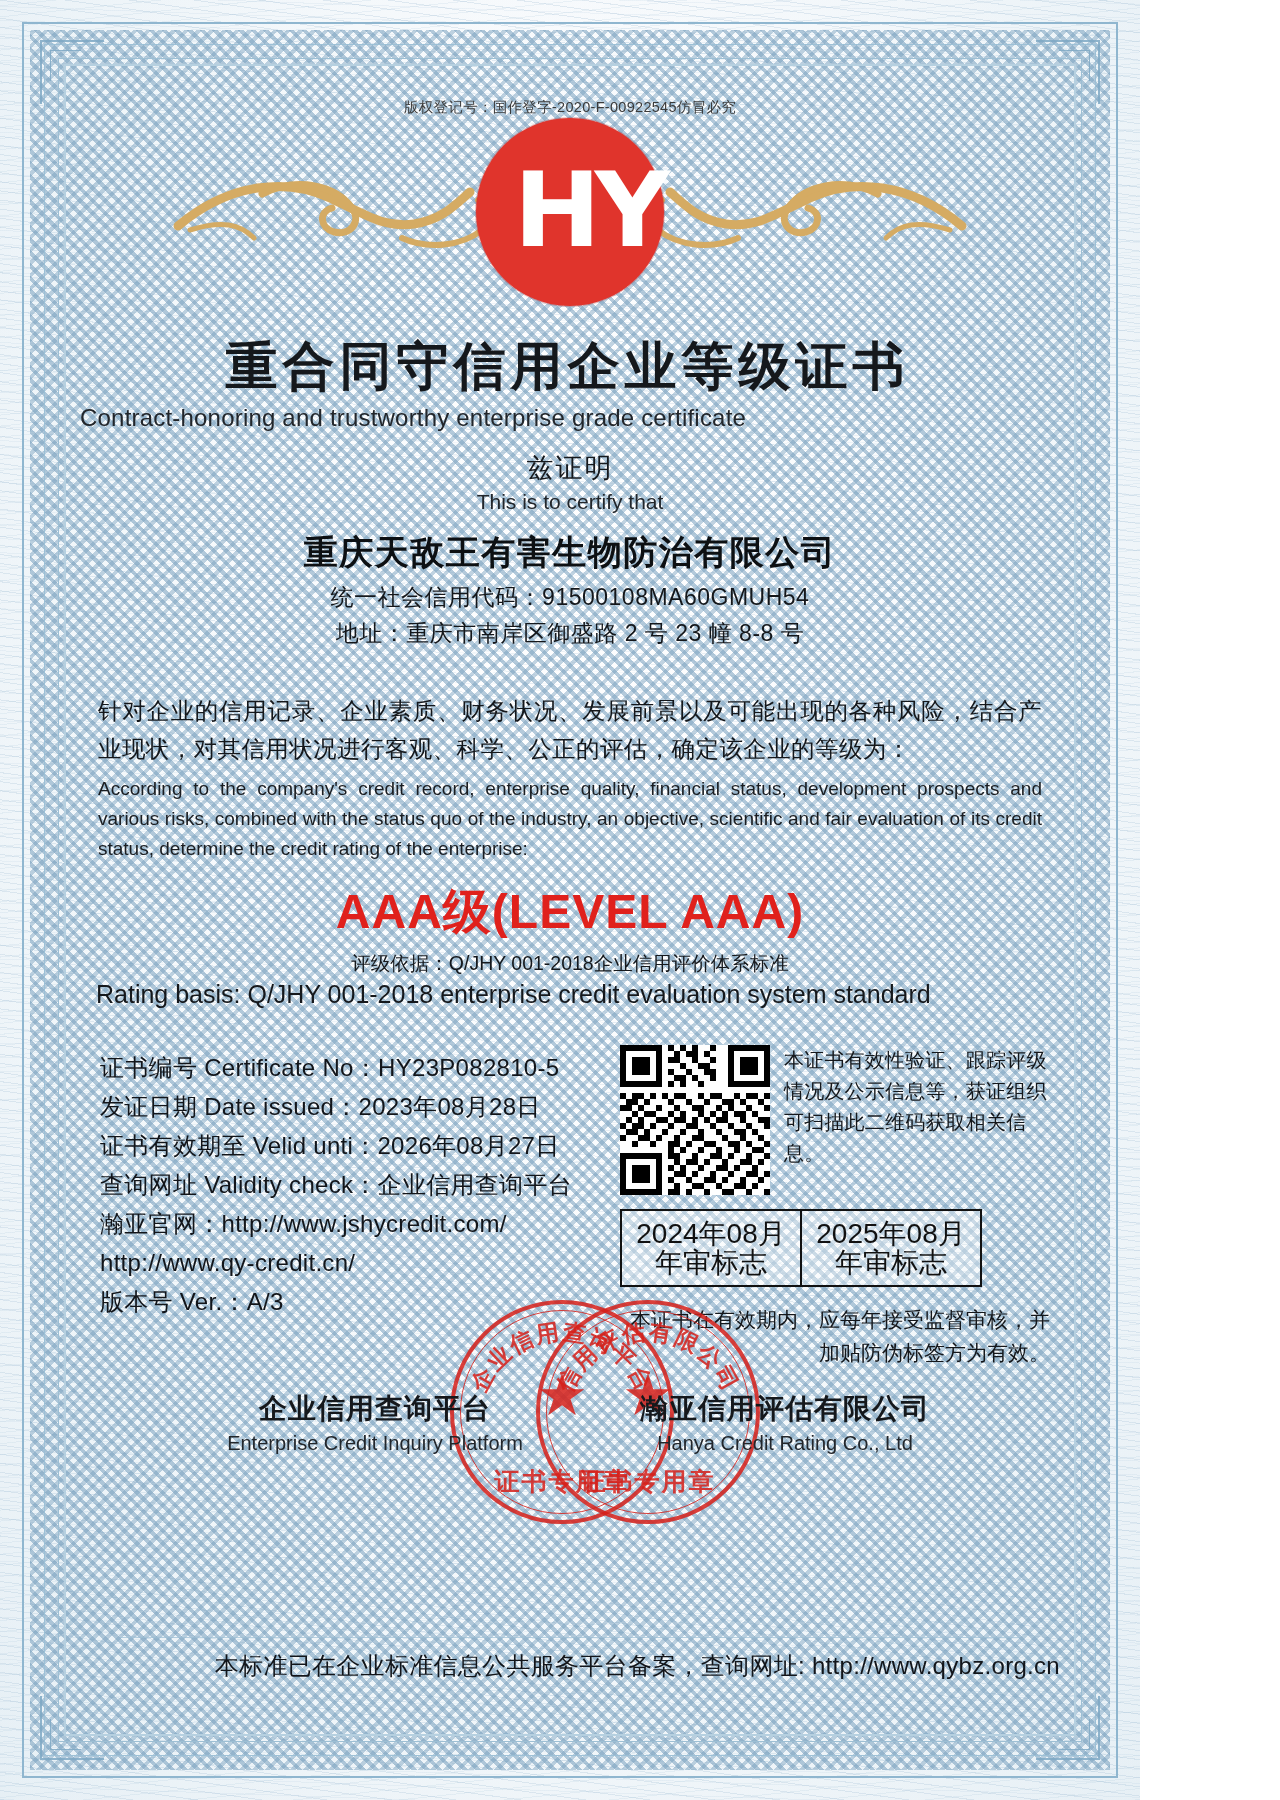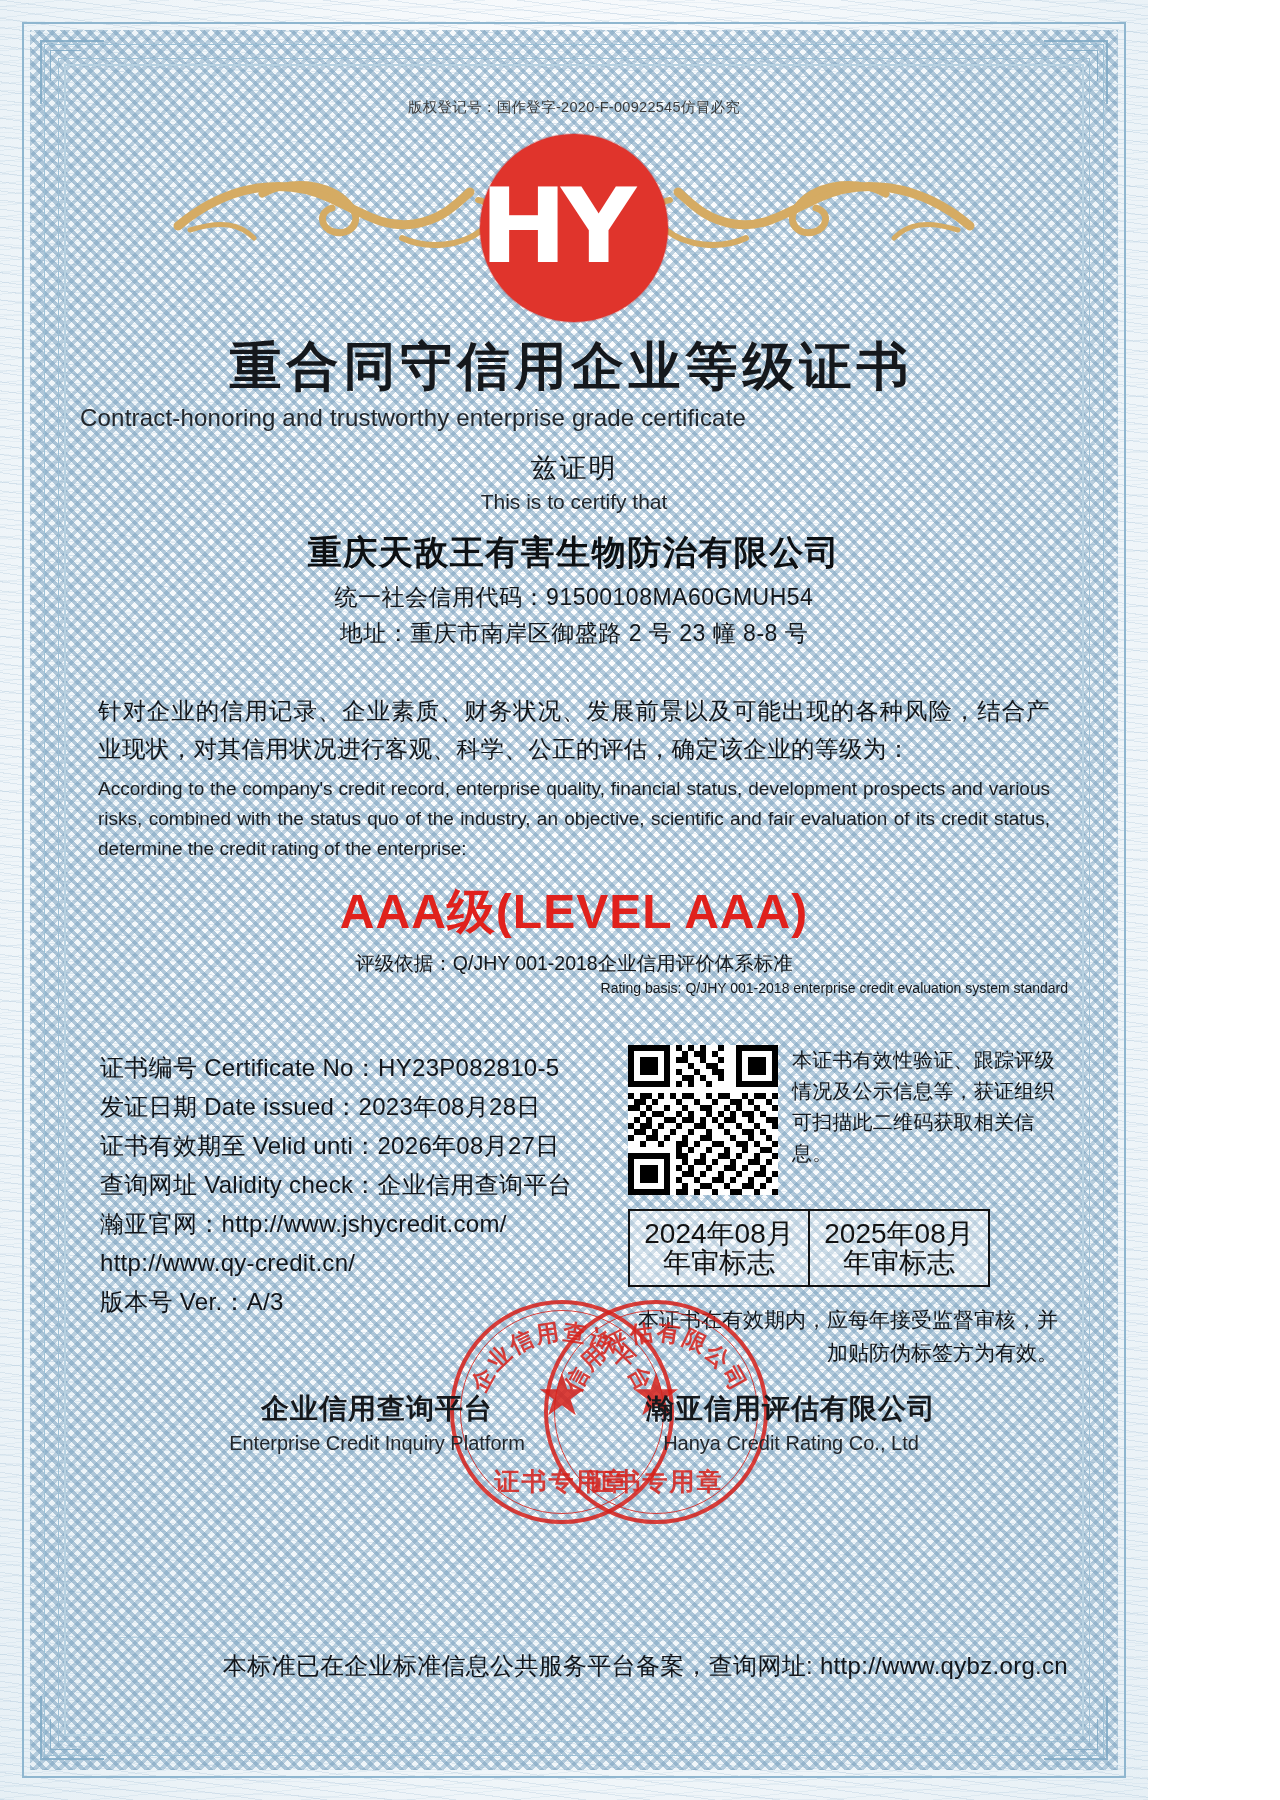--- a/index.html
+++ b/index.html
@@ -4,21 +4,20 @@
 <style>
   html,body{margin:0;padding:0;background:#ffffff;}
   body{width:1280px;height:1800px;overflow:hidden;font-family:"Liberation Sans","DejaVu Sans",sans-serif;}
 
   
   .cert{
     position:relative;width:1140px;height:1800px;
     background:
       radial-gradient(ellipse at 50% 30%, #fdfdff 0%, #f4f8fb 55%, #eef4f8 100%);
     overflow:hidden;
-    padding-left:8px;
   }
   
   .waves{
     position:absolute;inset:0;
     background-image:
       repeating-linear-gradient(8deg, rgba(150,180,205,.30) 0px, rgba(150,180,205,.30) 1px, rgba(255,255,255,0) 1px, rgba(255,255,255,0) 9px),
       repeating-linear-gradient(-6deg, rgba(165,195,215,.22) 0px, rgba(165,195,215,.22) 1px, rgba(255,255,255,0) 1px, rgba(255,255,255,0) 11px),
       repeating-linear-gradient(2deg, rgba(140,175,205,.14) 0px, rgba(140,175,205,.14) 1px, rgba(255,255,255,0) 1px, rgba(255,255,255,0) 14px);
     pointer-events:none;
   }
@@ -72,23 +71,23 @@
   .content{position:absolute;left:80px;top:70px;right:80px;bottom:70px;}
 
   .copyright{
     position:absolute;top:28px;left:0;right:0;text-align:center;
     font-size:14.5px;color:#3b3b3b;letter-spacing:.3px;
   }
 
   
   .crest{position:absolute;top:48px;left:0;right:0;height:190px;}
   .logo{
-    position:absolute;left:50%;top:16px;transform:translateX(-50%);
+    position:absolute;left:50%;top:0;transform:translateX(-50%);
     width:188px;height:188px;border-radius:50%;background:#e0342c;
-    display:flex;align-items:center;justify-content:flex-start;
+    display:flex;align-items:center;justify-content:flex-end;
     box-shadow:0 0 0 1px rgba(180,20,20,.25);
   }
   .logo-mark{
     font-size:104px;font-weight:bold;color:#fff;letter-spacing:-6px;
     font-family:"DejaVu Sans",sans-serif;line-height:1;
     transform:translateY(-2px);
   }
   .flourish{position:absolute;top:46px;width:360px;height:100px;}
   .flourish.left{left:90px;}
   .flourish.right{right:90px;transform:scaleX(-1);}
@@ -134,22 +133,22 @@
 
   .level{
     position:absolute;top:810px;left:0;right:0;text-align:center;
     font-size:48px;font-weight:bold;color:#e0211c;letter-spacing:1px;
   }
   .basis-cn{
     position:absolute;top:880px;left:0;right:0;text-align:center;
     font-size:19.5px;color:#15181c;
   }
   .basis-en{
-    position:absolute;top:910px;left:1px;right:0;text-align:right;
-    font-size:14px;color:#15181c;
+    position:absolute;top:910px;left:16px;right:0;text-align:left;
+    font-size:25px;color:#15181c;
   }
 
   
   .details{position:absolute;top:978px;left:20px;width:620px;}
   .detail-line{
     font-size:24px;line-height:39px;color:#12151a;white-space:nowrap;letter-spacing:.3px;
   }
 
   
   .qr-block{position:absolute;top:975px;right:10px;width:430px;}

